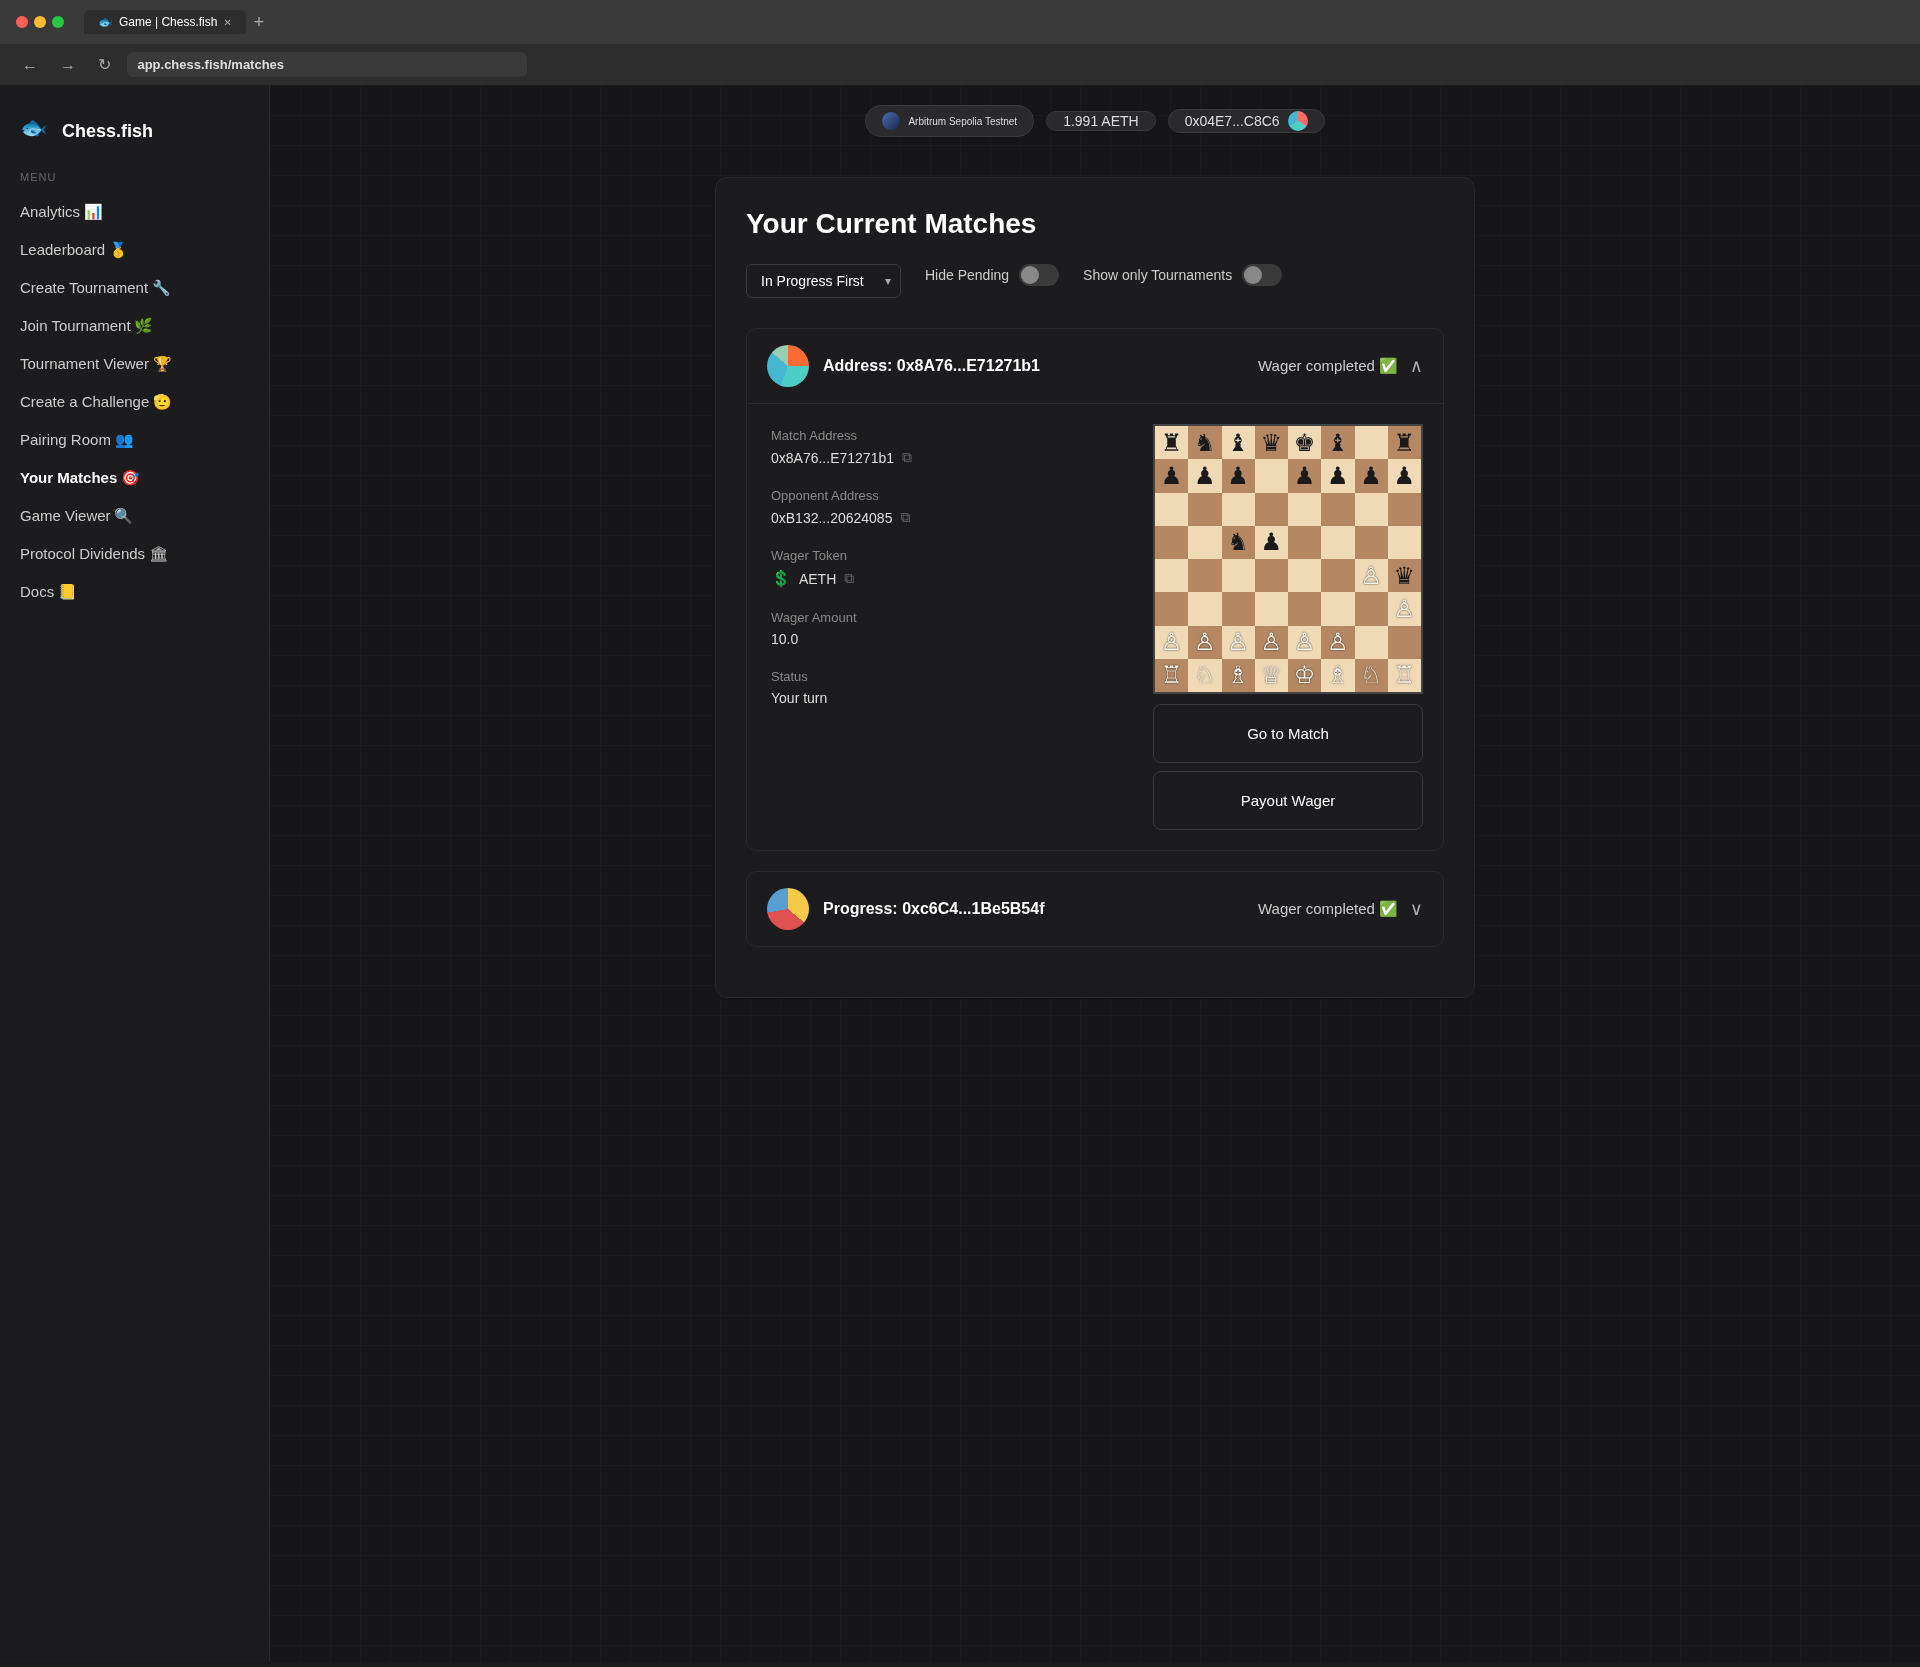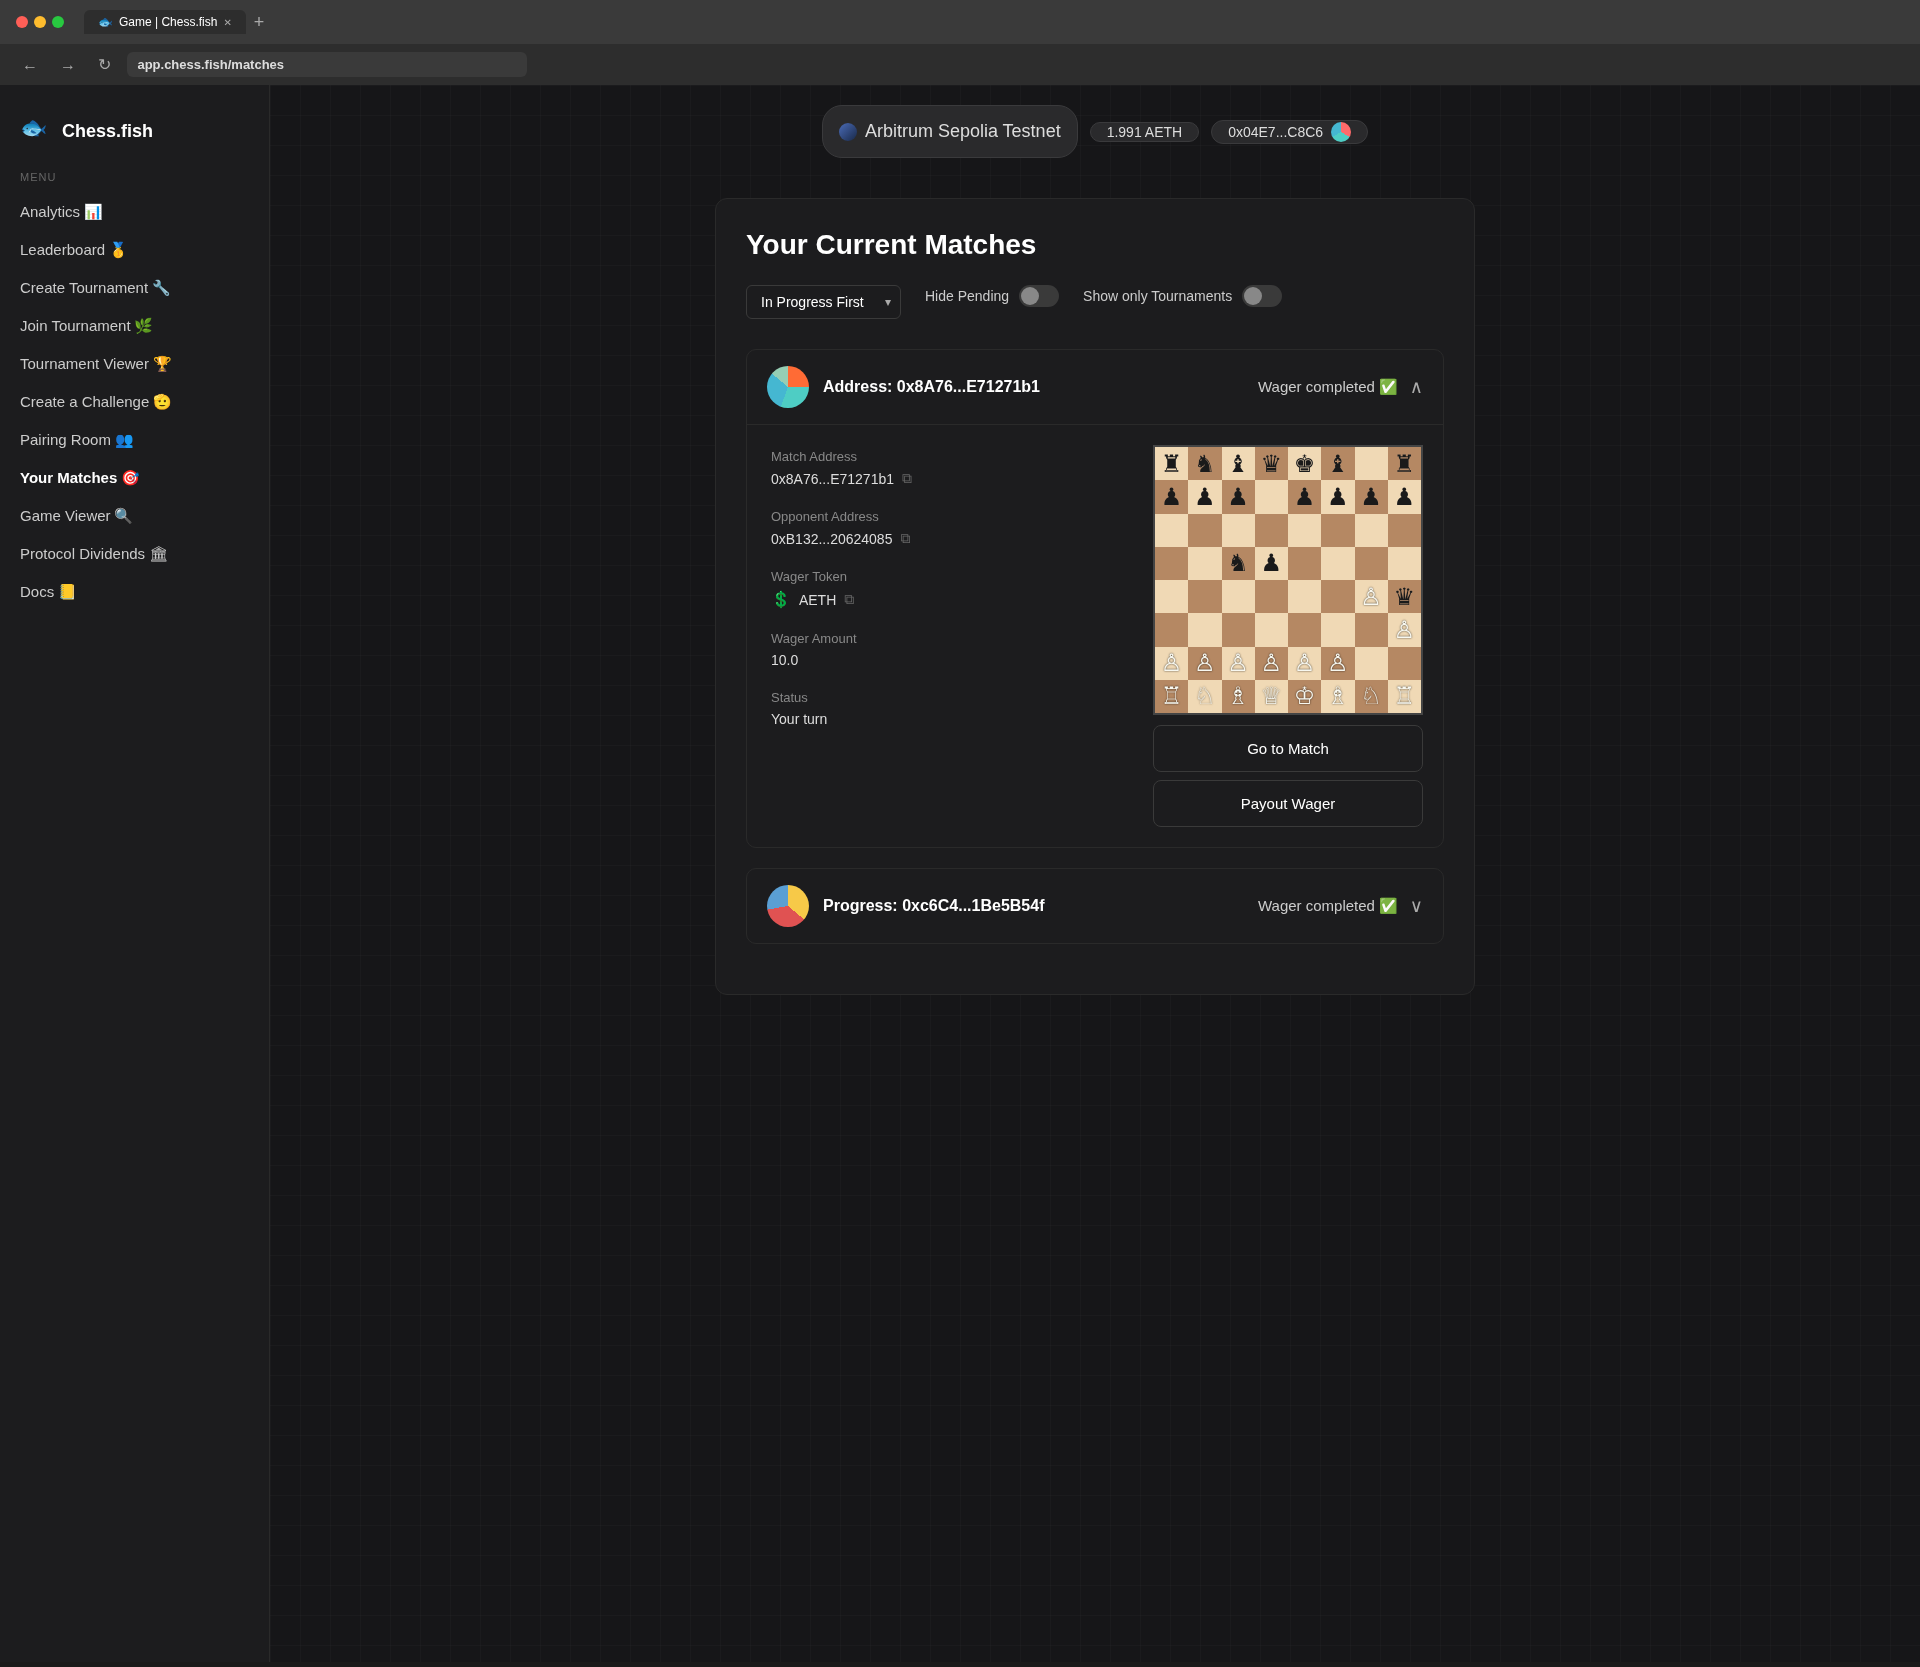--- a/index.html
+++ b/index.html
@@ -168,22 +168,22 @@
       padding: 20px 40px;
       gap: 12px;
     }
     .network-badge {
       display: flex;
       align-items: center;
       gap: 8px;
       background: #2a2a2c;
       border: 1px solid #3a3a3c;
       border-radius: 20px;
-      padding: 15px 16px;
-      font-size: 18px;
+      padding: 6px 16px;
+      font-size: 10px;
       color: #ddd;
       cursor: pointer;
     }
     .network-icon {
       width: 18px;
       height: 18px;
       border-radius: 50%;
       background: linear-gradient(135deg, #4b6cb7, #182848);
     }
     .wallet-badge {
@@ -420,21 +420,21 @@
       padding: 0 20px 20px 0;
     }
     .match-actions-inner {
       display: flex;
       flex-direction: column;
       gap: 8px;
       width: 270px;
     }
     .action-btn {
       width: 100%;
-      padding: 14px;
+      padding: 20px;
       border-radius: 8px;
       border: 1px solid #3a3a3a;
       background: #1c1c1e;
       color: #fff;
       font-size: 15px;
       font-weight: 500;
       cursor: pointer;
       transition: background 0.15s;
     }
     .match-avatar-2 {

